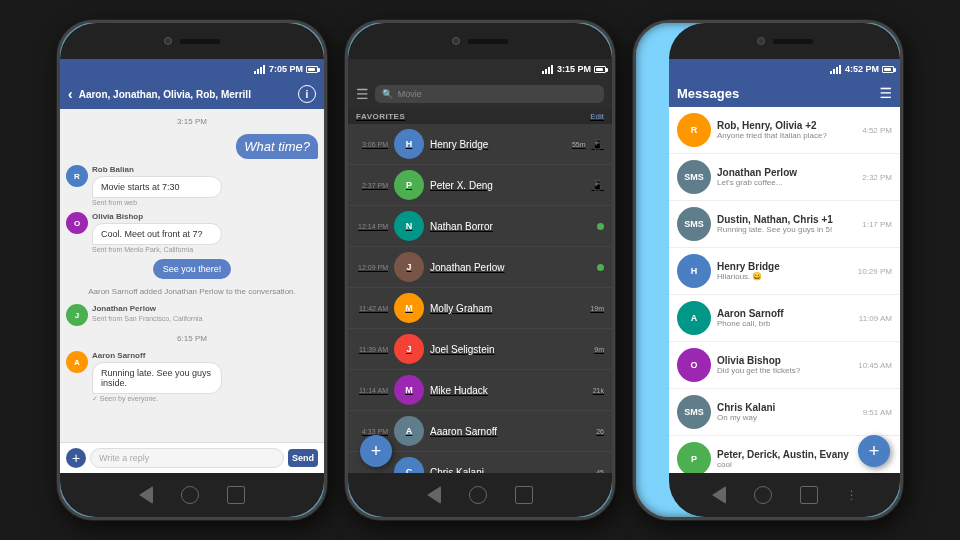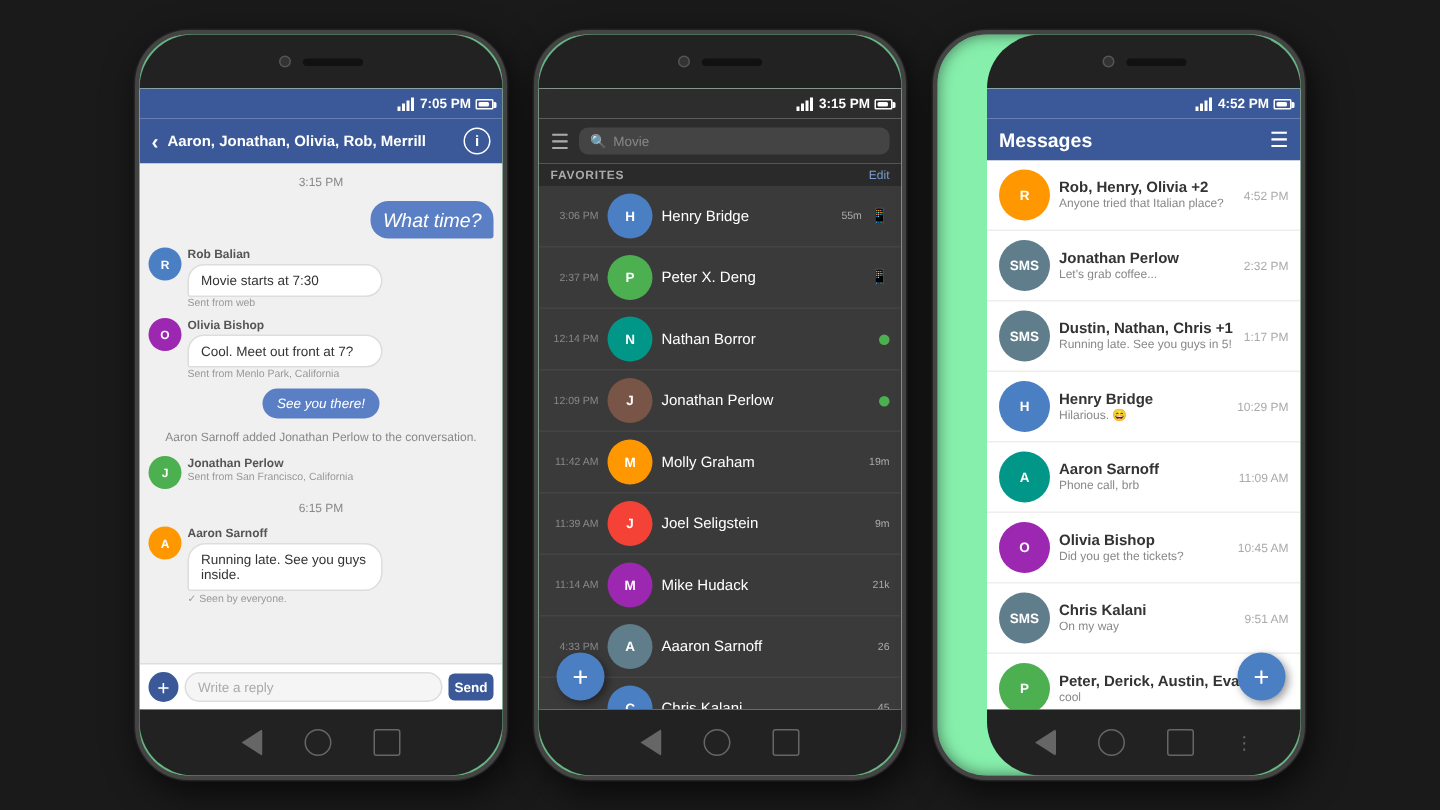--- a/index.html
+++ b/index.html
@@ -10,23 +10,23 @@
       display: flex;
       align-items: center;
       justify-content: center;
       gap: 18px;
       font-family: 'Arial', sans-serif;
       overflow: hidden;
     }
 
     
     .phone {
-      width: 248px;
+      width: 270px;
       height: 500px;
-      background: #86efac;
+      background: #7dd3fc;
       border-radius: 36px;
       border: 3px solid #444;
       box-shadow: 0 0 0 1px #222, inset 0 0 10px rgba(0,0,0,0.5), 4px 8px 24px rgba(0,0,0,0.7);
       position: relative;
       overflow: hidden;
       display: flex;
       flex-direction: column;
     }
 
     .phone-top {
@@ -240,21 +240,20 @@
       margin-top: 1px;
     }
 
     .msg-bubble-center {
       align-self: center;
       background: #5b7fc4;
       color: white;
       padding: 5px 10px;
       border-radius: 12px;
       font-size: 9px;
-      font-style: italic;
     }
 
     .system-msg {
       text-align: center;
       font-size: 8px;
       color: #888;
       padding: 2px 10px;
     }
 
     .chat-input-bar {
@@ -321,20 +320,21 @@
     }
     .search-placeholder {
       color: #888;
       font-size: 9px;
     }
 
     .contacts-list {
       flex: 1;
       background: #3a3a3a;
       overflow: hidden;
+      text-decoration: underline;
     }
     .section-header {
       background: #2a2a2a;
       padding: 3px 8px;
       display: flex;
       justify-content: space-between;
       align-items: center;
     }
     .section-label {
       color: #aaa;

